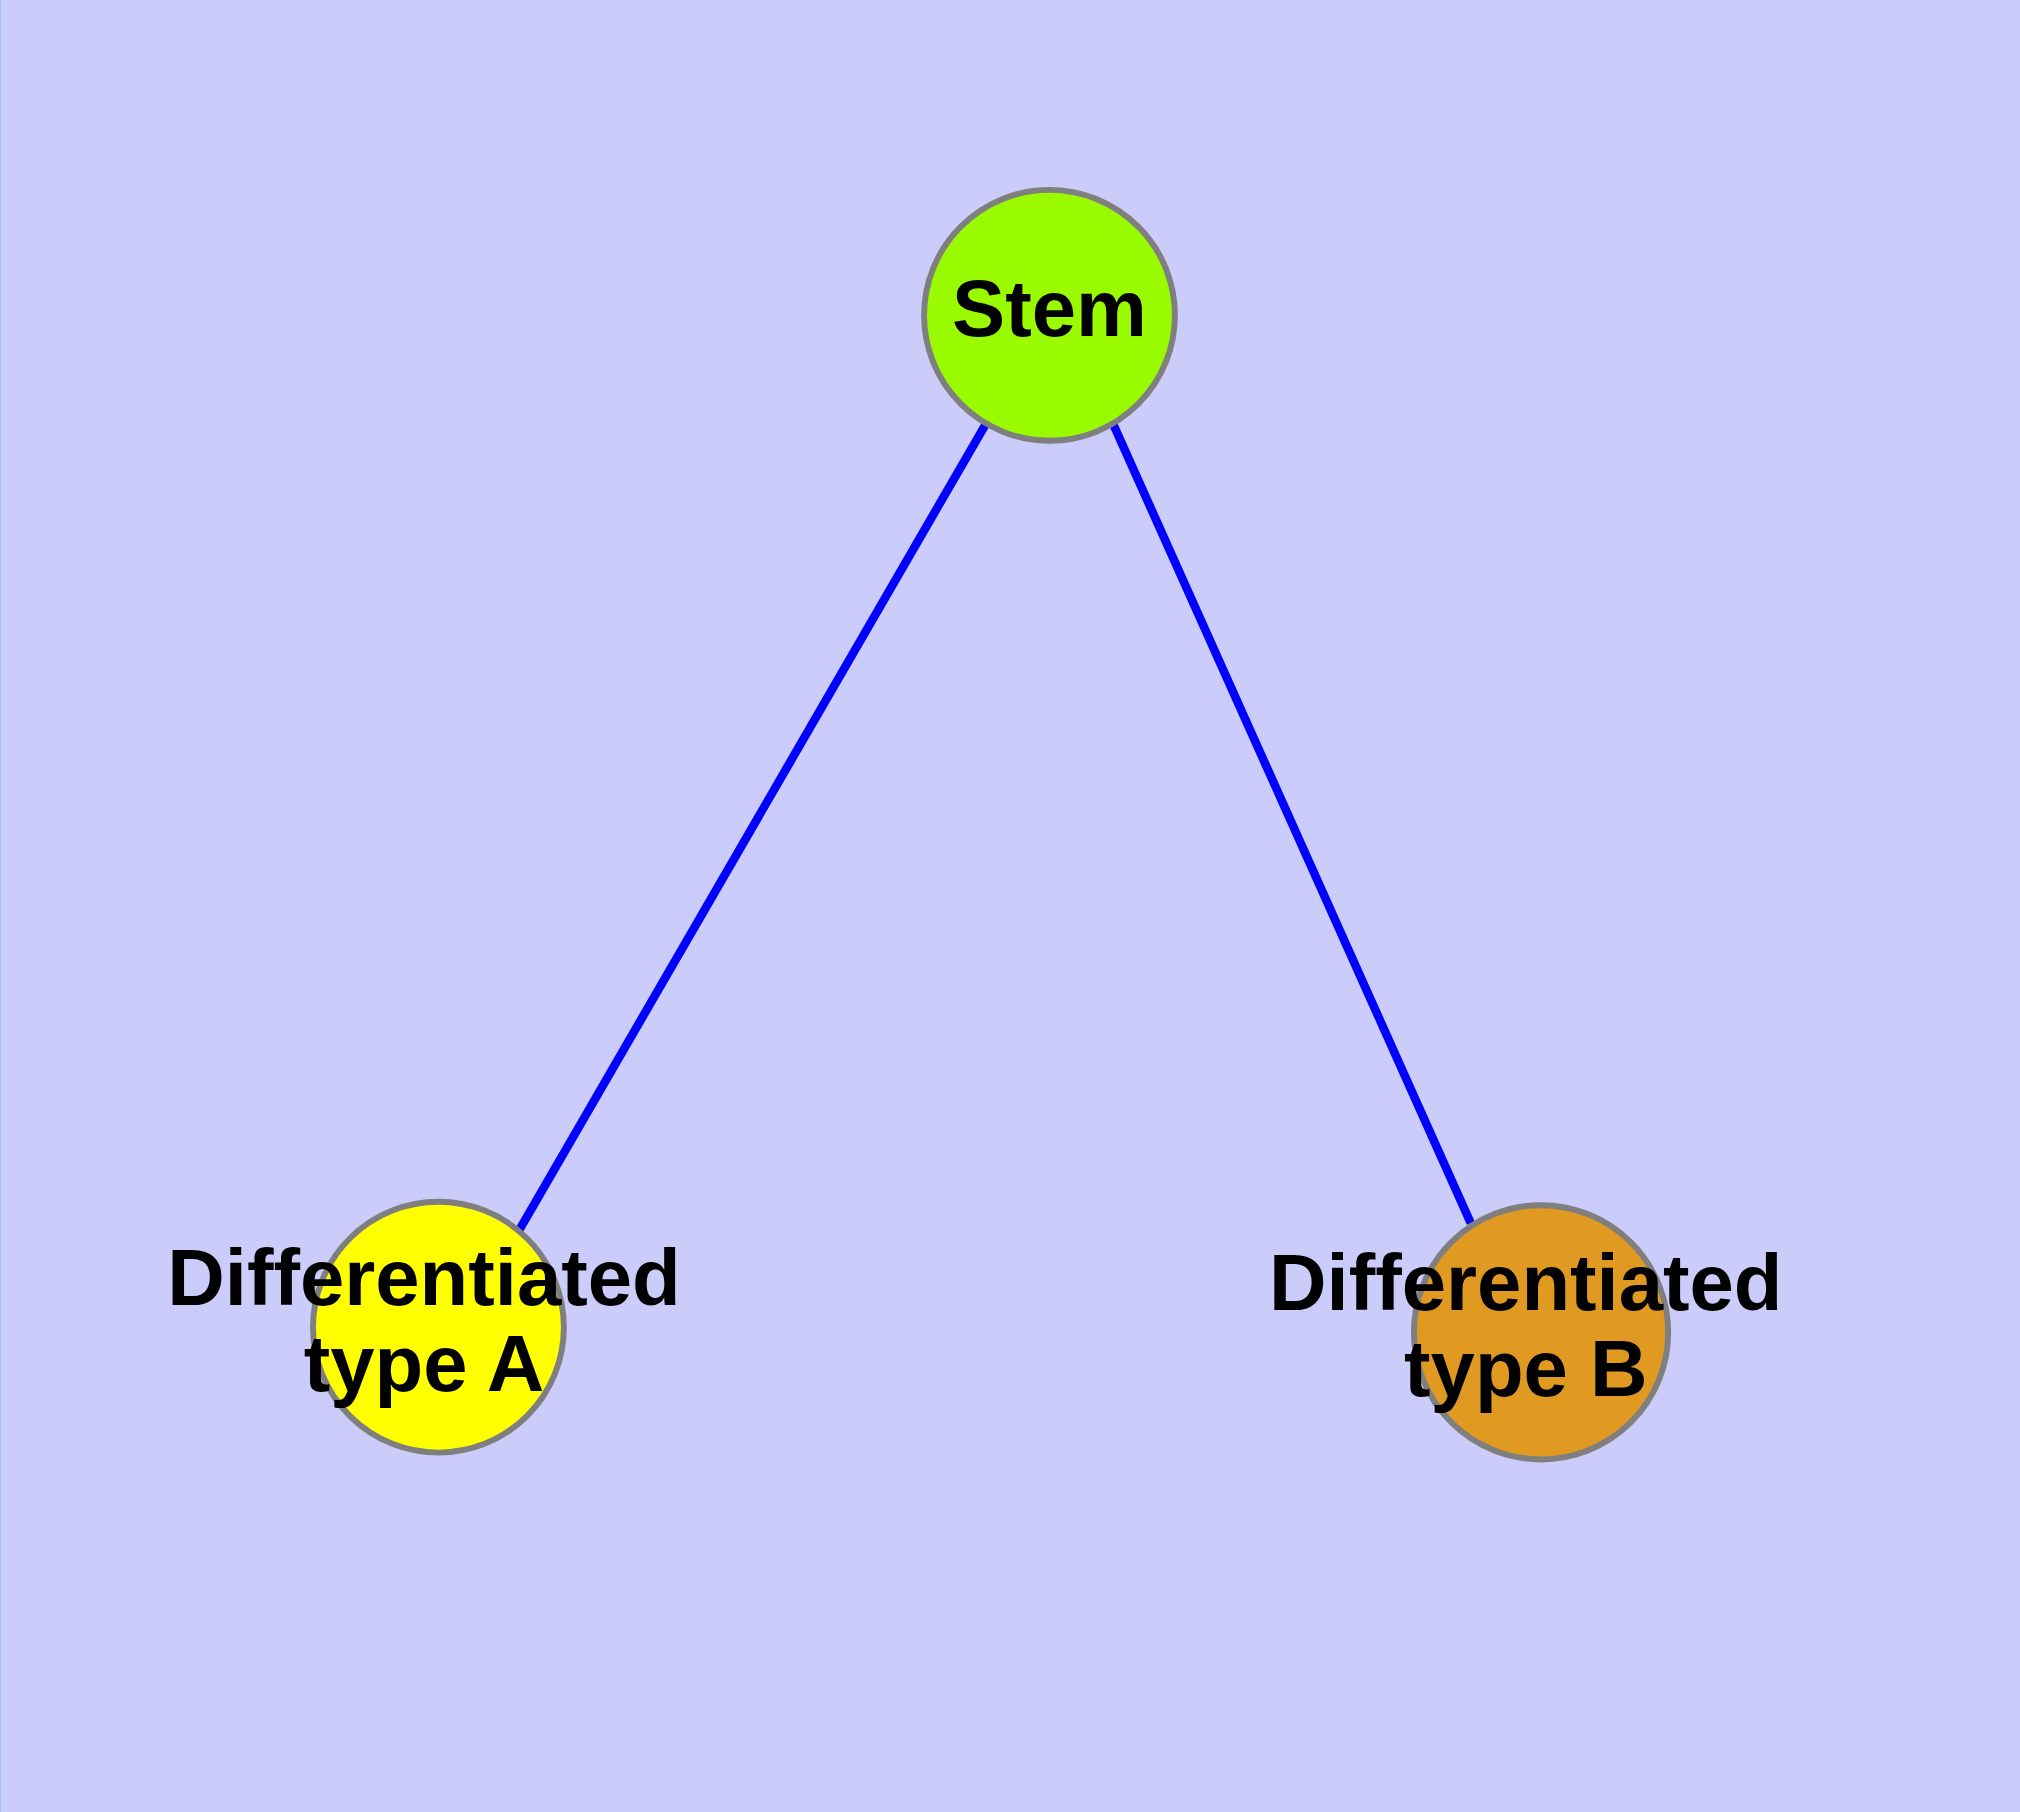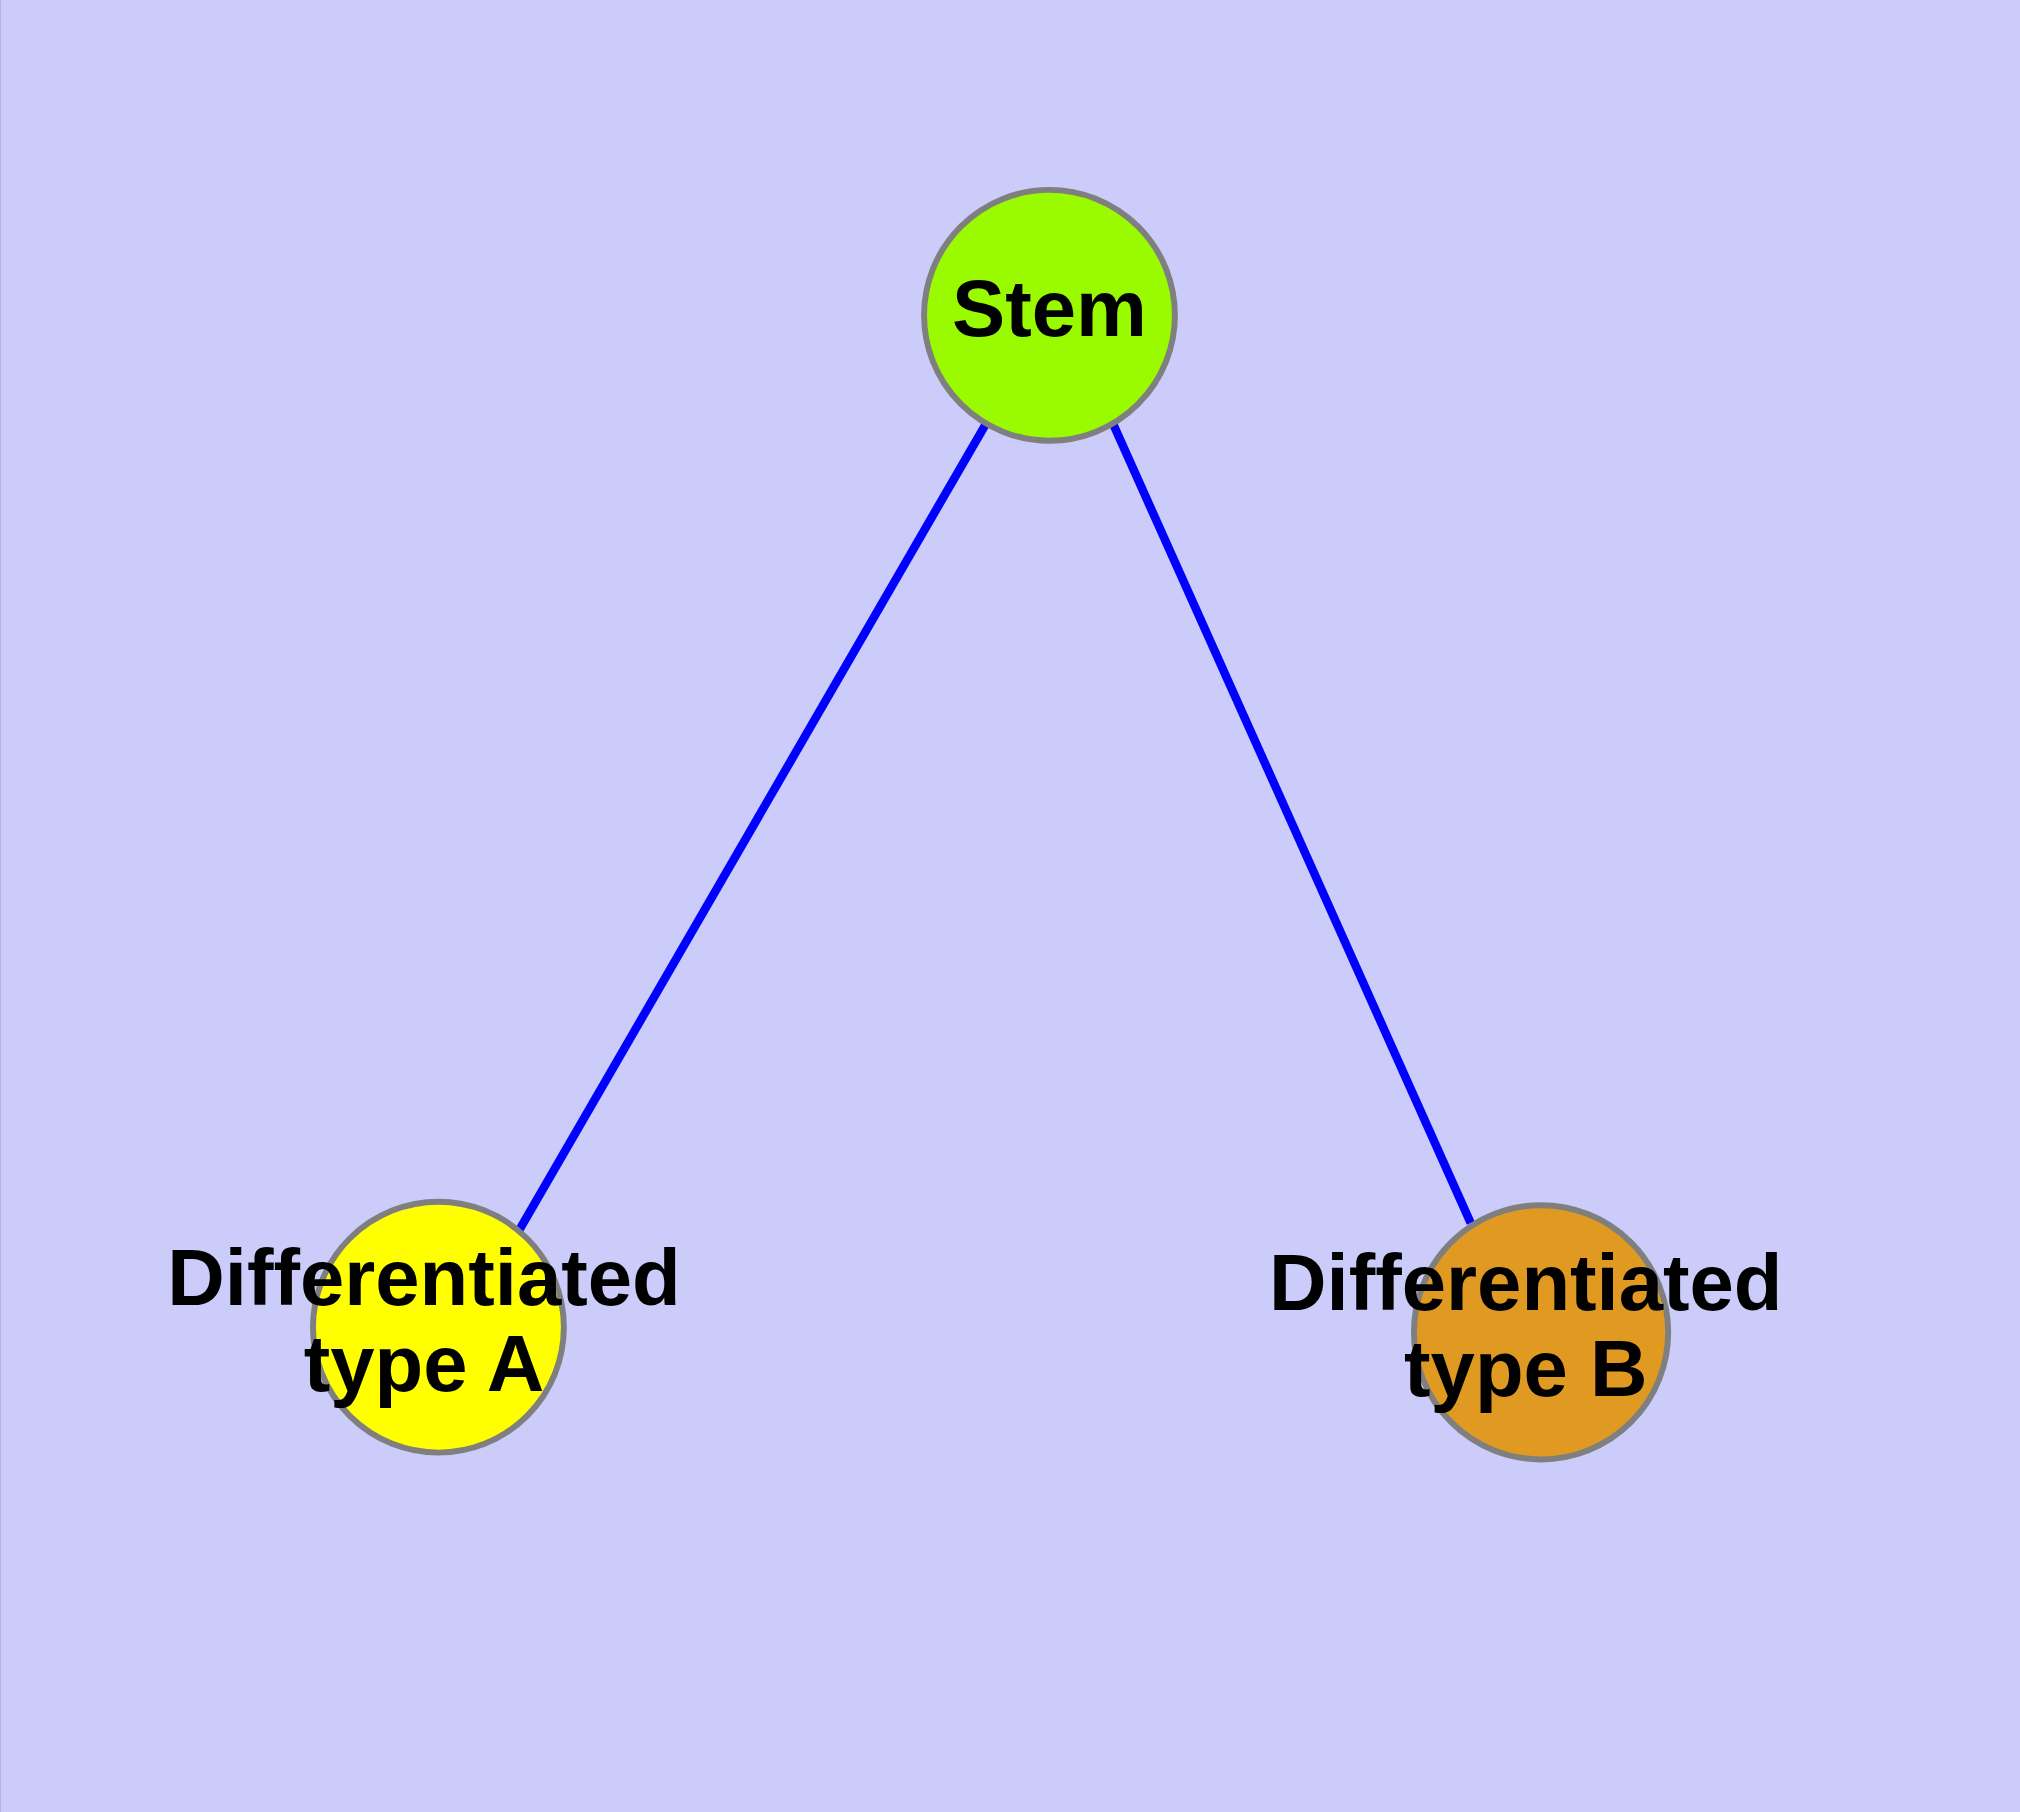--- a/index.html
+++ b/index.html
@@ -41,21 +41,21 @@
   .graph-edge {
     stroke: #0000ff;
     stroke-width: 10;
     stroke-linecap: butt;
     fill: none;
   }
 </style>
 </head>
 <body>
 
-<div id="canvas-root" style="width: 2021px; height: 1812px; background: #737373;">
+<div id="canvas-root" style="width: 2021px; height: 1812px; background: #14b8a6;">
   <svg id="graph-svg" viewBox="0 0 2384 2138" xmlns="http://www.w3.org/2000/svg" style="width: 2021px; height: 1812px;">
 
     <rect id="bg-rect" x="0" y="0" width="2384" height="2138" fill="#ccccfa"></rect>
 
     <g id="edges-group">
         <line class="graph-edge" x1="1163" y1="500" x2="612" y2="1452" stroke="#0000ff" stroke-width="10"></line>
         <line class="graph-edge" x1="1313" y1="500" x2="1735" y2="1443" stroke="#0000ff" stroke-width="10"></line>
       </g>
     <g id="nodes-group">
         <circle class="node-circle" cx="1238" cy="372" r="148" fill="#9afb00" stroke="#7f7f7f" stroke-width="7"></circle>

